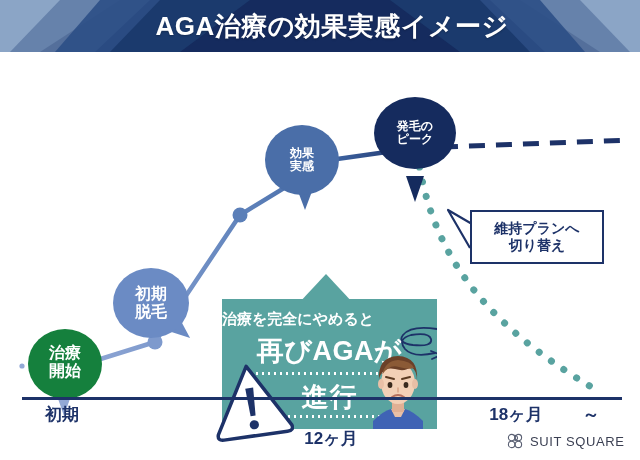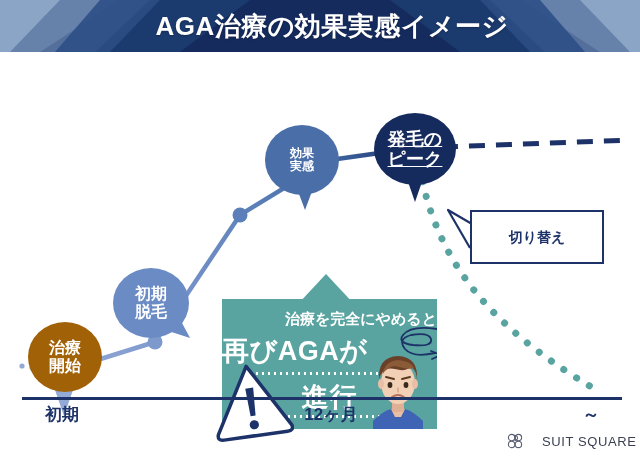--- a/index.html
+++ b/index.html
@@ -75,24 +75,25 @@
     z-index: 20;
   }
   .bubble span { display: block; white-space: nowrap; }
   .bubble-tail {
     position: absolute;
     width: 0; height: 0;
     z-index: 19;
   }
 
   #bubble-start {
-    left: 28px; top: 270px;
+    left: 28px; top: 277px;
     width: 74px; height: 70px;
-    background: #a16207;
+    background: #15803d;
     font-size: 16px;
+    font-family: Liberation Mono, monospace;
   }
   #bubble-start-tail {
     left: 55px; top: 338px;
     border-left: 9px solid transparent;
     border-right: 9px solid transparent;
     border-top: 26px solid #93a9d6;
     z-index: 19;
   }
 
   #bubble-shed {
@@ -118,25 +119,24 @@
   }
   #bubble-effect-tail {
     left: 296px; top: 134px;
     border-left: 9px solid transparent;
     border-right: 9px solid transparent;
     border-top: 24px solid #4a6ea8;
     z-index: 19;
   }
 
   #bubble-peak {
-    left: 374px; top: 61px;
+    left: 374px; top: 45px;
     width: 82px; height: 72px;
     background: #152b5e;
-    font-size: 18px;
-    text-decoration: underline;
+    font-size: 12px;
   }
   #bubble-peak-tail {
     left: 406px; top: 124px;
     border-left: 9px solid transparent;
     border-right: 9px solid transparent;
     border-top: 26px solid #152b5e;
     z-index: 19;
   }
 
   
@@ -164,31 +164,31 @@
     left: 222px; top: 247px;
     width: 215px; height: 130px;
     background: #59a3a0;
     z-index: 15;
     overflow: hidden;
   }
   .teal-line1 {
     position: absolute;
     left: 0; top: 11px;
     width: 215px;
-    text-align: right;
+    text-align: left;
     color: #ffffff;
     font-size: 15px;
     font-weight: bold;
     white-space: nowrap;
   }
   .teal-line2 {
     position: absolute;
     left: 0; top: 34px;
     width: 215px;
-    text-align: left;
+    text-align: center;
     color: #ffffff;
     font-size: 27px;
     font-weight: bold;
     letter-spacing: 0.5px;
     white-space: nowrap;
   }
   .teal-line3 {
     position: absolute;
     left: 0; top: 80px;
     width: 215px;
@@ -232,21 +232,21 @@
     white-space: nowrap;
     text-align: center;
   }
 
   
   .logo {
     position: absolute;
     left: 506px; top: 432px;
     display: flex;
     align-items: center;
-    gap: 18px;
+    gap: 6px;
     z-index: 30;
   }
   .logo-text {
     color: #3a3f52;
     font-size: 13px;
     letter-spacing: 0.6px;
     white-space: nowrap;
   }
 </style>
 </head>
@@ -323,20 +323,21 @@
       <span>実感</span>
     </div>
 
     <div class="bubble-tail" id="bubble-peak-tail"></div>
     <div class="bubble" id="bubble-peak">
       <span>発毛の</span>
       <span>ピーク</span>
     </div>
 
     <div class="callout">
+      <span>維持プランへ</span>
       <span>切り替え</span>
     </div>
 
     <svg style="position:absolute; left:296px; top:222px; z-index:14;" width="60" height="30" viewBox="0 0 60 30">
       <polygon points="30,0 58,30 2,30" fill="#59a3a0"></polygon>
     </svg>
 
     <div class="teal-card">
       <div class="teal-line1">治療を完全にやめると</div>
       <div class="teal-line2">再びAGAが</div>
@@ -382,21 +383,22 @@
         <path d="M39 30 L47 30 L45.5 58 L40.5 58 Z" fill="#1d3268"></path>
         <circle cx="43" cy="67" r="4.6" fill="#1d3268"></circle>
       </g>
     </svg>
 
   </div>
 
   <div class="axis-line"></div>
   <div class="axis-labels">
     <div class="axis-label" style="left:32px; width:60px;">初期</div>
-    <div class="axis-label" style="left:291px; width:80px;">12ヶ月</div>
+    <div class="axis-label" style="left:291px; width:80px;margin-top:24px;">12ヶ月</div>
+    <div class="axis-label" style="left:476px; width:80px;">18ヶ月</div>
     <div class="axis-label" style="left:566px; width:50px;">～</div>
   </div>
 
   <div class="logo">
     <svg width="18" height="18" viewBox="0 0 18 18">
       <g fill="none" stroke="#5a6073" stroke-width="1.1">
         <path d="M8.4 8.4 L8.4 3.4 A2.5 2.5 0 1 1 8.4 8.4 Z" transform="translate(0.6,0)"></path>
         <circle cx="5.6" cy="5.6" r="3.2"></circle>
         <circle cx="12.4" cy="5.6" r="3.2"></circle>
         <circle cx="5.6" cy="12.4" r="3.2"></circle>

